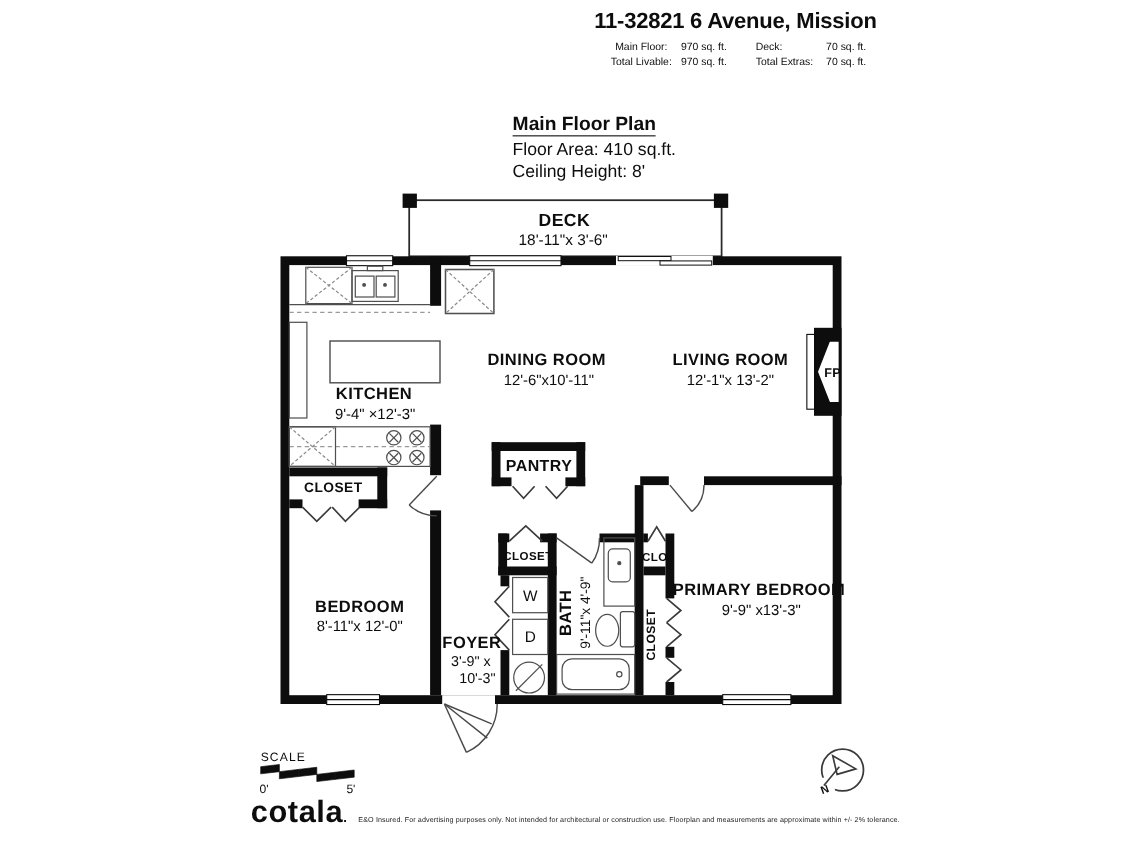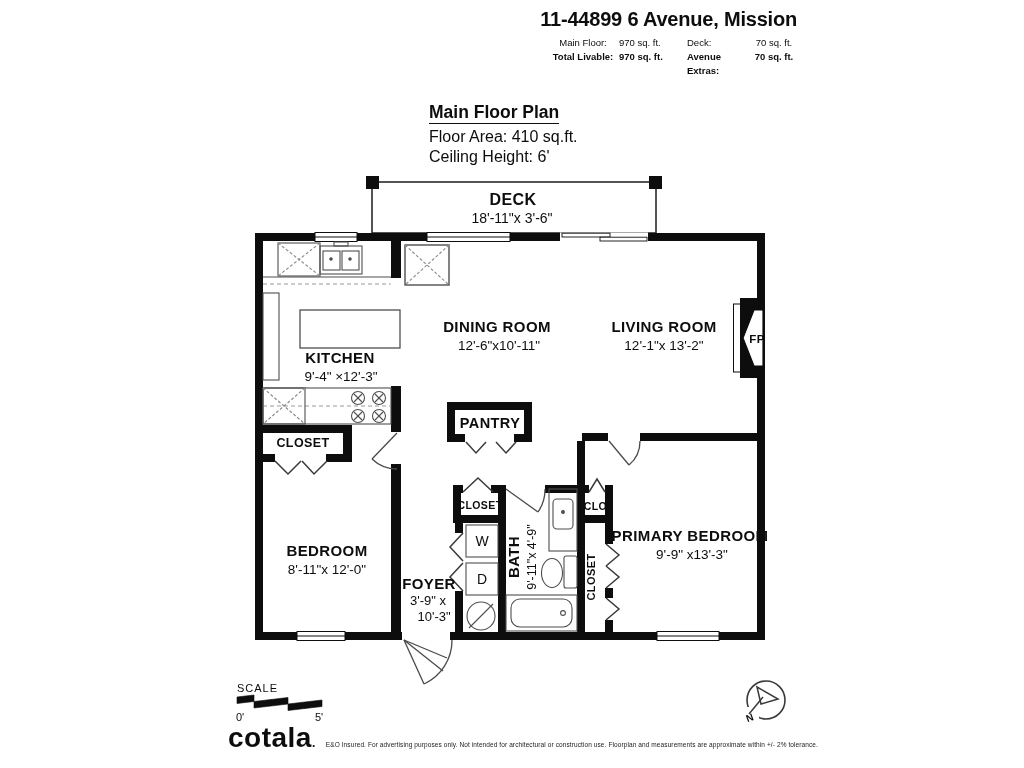--- a/index.html
+++ b/index.html
@@ -5,24 +5,24 @@
   html,body{width:1024px;height:768px;margin:0;padding:0;background:#fff;overflow:hidden;
     font-family:"Liberation Sans",sans-serif;color:#0d0d0d;}
   .abs{position:absolute;}
   
   .header{position:absolute;top:8px;right:227px;text-align:right;}
   .header .title{font-size:20px;font-weight:bold;letter-spacing:-0.2px;margin-bottom:5px;}
   .hrow{display:flex;justify-content:flex-end;font-size:9.5px;line-height:14px;}
   .hrow .l1{width:72px;text-align:center;}
   .hrow .v1{width:52px;text-align:left;}
   .hrow .l2{width:64px;text-align:left;margin-left:16px;}
-  .hrow .v2{width:46px;text-align:center;}
-  .hrow.bold{font-weight:bold;}
+  .hrow .v2{width:46px;text-align:left;}
+  .hrow.bold{font-weight:normal;}
   
-  .plan-title{position:absolute;left:429px;top:102px;font-size:16px;line-height:20px;}
+  .plan-title{position:absolute;left:466px;top:102px;font-size:16px;line-height:20px;}
   .pt-heading{font-size:17.5px;font-weight:bold;display:inline-block;border-bottom:1.6px solid #0d0d0d;
     padding-bottom:1px;margin-bottom:3px;}
   
   .footer{position:absolute;left:228px;top:722px;display:flex;align-items:baseline;white-space:nowrap;}
   .logo{font-size:28px;font-weight:bold;letter-spacing:0.5px;}
   .logo-mark{font-size:12px;font-weight:bold;}
   .disclaimer{font-size:6.5px;letter-spacing:0.1px;color:#222;margin-left:10px;}
   
   .t{font-family:"Liberation Sans",sans-serif;fill:#0d0d0d;}
   .b{font-weight:bold;letter-spacing:0.4px;}
@@ -267,37 +267,37 @@
   <g stroke="#3a3a3a" fill="none">
     <circle cx="766" cy="700" r="19" stroke-width="1.6"></circle>
     <rect x="743" y="707" width="16" height="16" fill="#fff" stroke="none"></rect>
     <polygon points="757,687 778,699 761,704" stroke-width="1.5" fill="#fff"></polygon>
     <line x1="749" y1="714" x2="763" y2="697" stroke-width="1.5"></line>
     <text class="t b" x="746" y="721" font-size="10" fill="#3a3a3a" stroke="none" transform="rotate(-20 750 717)">N</text>
   </g>
 </svg>
 
 <div class="header">
-  <div class="title">11-44899 6 Avenue, Mission</div>
+  <div class="title">11-32821 6 Avenue, Mission</div>
   <div class="hrow">
     <span class="l1">Main Floor:</span>
     <span class="v1">970 sq. ft.</span>
     <span class="l2">Deck:</span>
     <span class="v2">70 sq. ft.</span>
   </div>
   <div class="hrow bold">
     <span class="l1">Total Livable:</span>
     <span class="v1">970 sq. ft.</span>
-    <span class="l2">Avenue Extras:</span>
+    <span class="l2">Total Extras:</span>
     <span class="v2">70 sq. ft.</span>
   </div>
 </div>
 
 <div class="plan-title">
   <div><span class="pt-heading">Main Floor Plan</span></div>
   <div class="pt-line">Floor Area: 410 sq.ft.</div>
-  <div class="pt-line">Ceiling Height: 6'</div>
+  <div class="pt-line">Ceiling Height: 8'</div>
 </div>
 
 <div class="footer">
   <span class="logo"><span>cotala</span><span class="logo-mark">.</span></span>
   <span class="disclaimer">E&amp;O Insured. For advertising purposes only. Not intended for architectural or construction use. Floorplan and measurements are approximate within +/- 2% tolerance.</span>
 </div>
 
 </body></html>

